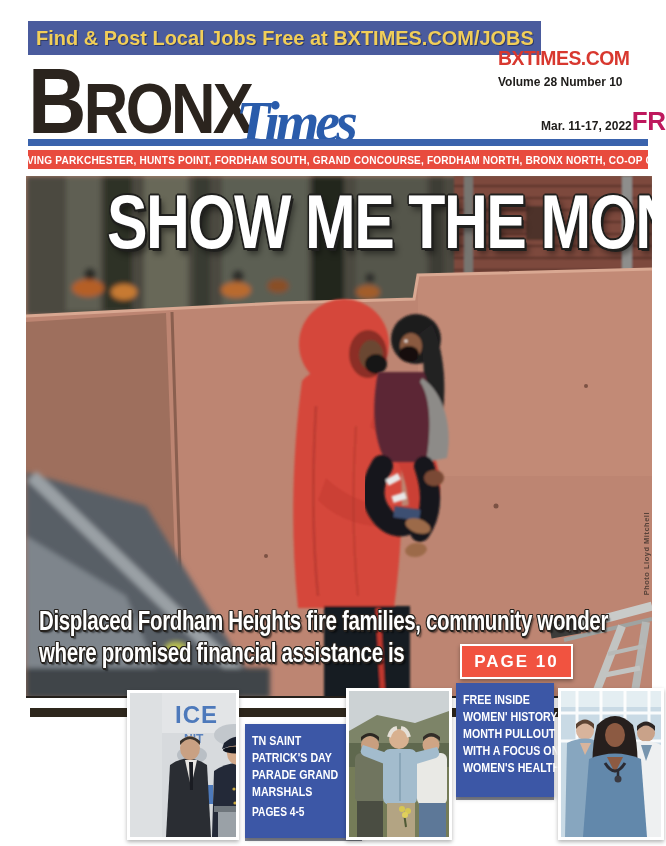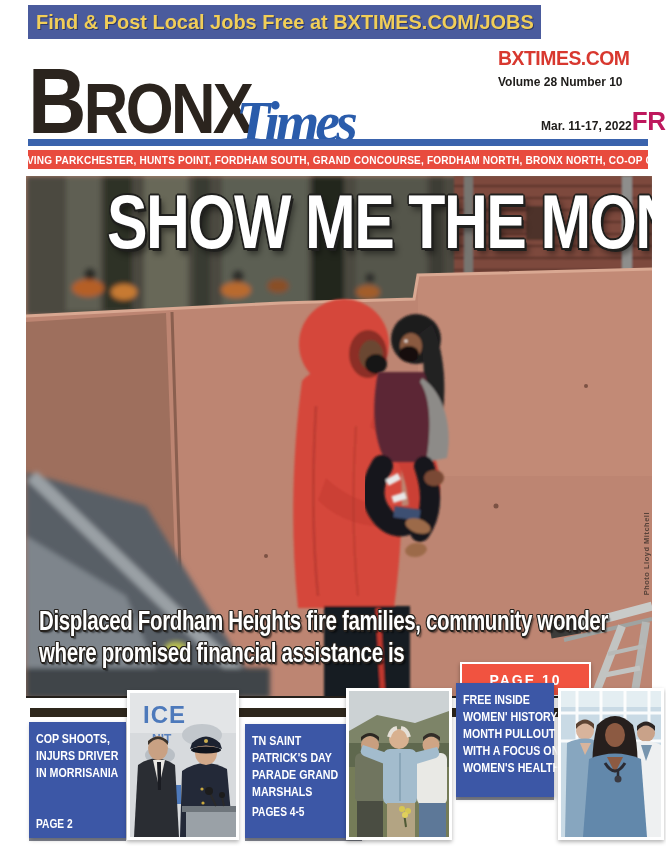--- a/index.html
+++ b/index.html
@@ -1,21 +1,21 @@
 <!DOCTYPE html>
 <html><head>
 <meta charset="utf-8">
 <style>
   html,body{margin:0;padding:0;background:#ffffff;}
   *{box-sizing:border-box;}
   body{font-family:"Liberation Sans",sans-serif;}
   #page{position:relative;width:666px;height:846px;background:#fff;overflow:hidden;}
 
   
-  .topbanner{position:absolute;left:28px;top:5px;width:513px;height:34px;
+  .topbanner{position:absolute;left:28px;top:21px;width:513px;height:34px;
     background:#4a5b9d;display:flex;align-items:center;justify-content:center;}
   .topbanner span{color:#f1ce58;font-size:21px;font-weight:bold;white-space:nowrap;
     display:inline-block;transform:scaleX(.95);text-shadow:1px 1px 0 #2e3a6b;}
 
   
   .masthead{position:absolute;left:28px;top:42px;width:620px;height:97px;}
   .title-black{position:absolute;left:0;bottom:0;white-space:nowrap;color:#2b241e;
     font-weight:800;letter-spacing:-3px;transform:scaleX(.88);transform-origin:left bottom;line-height:.8;}
   .title-black .bi{font-size:92px;}
   .title-black .br{font-size:70px;}
@@ -47,45 +47,45 @@
     text-shadow:-2px 0 0 #20201e,2px 0 0 #20201e,0 -2px 0 #20201e,0 2px 0 #20201e,
       -1.5px -1.5px 0 #20201e,1.5px -1.5px 0 #20201e,-1.5px 1.5px 0 #20201e,
       3px 3px 0 #20201e,5px 6px 7px rgba(0,0,0,.45);}
   .cap{position:absolute;left:13px;color:#fff;font-size:27px;font-weight:bold;
     letter-spacing:-.5px;white-space:nowrap;display:block;line-height:1;
     transform:scaleX(.76);transform-origin:left center;
     text-shadow:-1.5px 0 0 #26221e,1.5px 0 0 #26221e,0 -1.5px 0 #26221e,0 1.5px 0 #26221e,
       -1px -1px 0 #26221e,1px -1px 0 #26221e,-1px 1px 0 #26221e,
       2.5px 2.5px 2px rgba(0,0,0,.55);}
   .cap1{top:432px;} .cap2{top:464px;}
-  .pagebtn{position:absolute;left:434px;top:468px;width:131px;height:35px;
+  .pagebtn{position:absolute;left:434px;top:468px;width:113px;height:35px;
     background:#f15340;border:2px solid #ffffff;color:#fff;
     display:flex;align-items:center;justify-content:center;
-    font-size:14px;font-weight:bold;letter-spacing:2px;
-    box-shadow:0 2px 4px rgba(0,0,0,.35);margin-top:18px;}
+    font-size:17px;font-weight:bold;letter-spacing:2px;
+    box-shadow:0 2px 4px rgba(0,0,0,.35);}
   .credit{position:absolute;right:1px;top:336px;writing-mode:vertical-rl;
     transform:rotate(180deg);font-size:7.5px;font-weight:bold;color:#43352e;
     letter-spacing:.5px;opacity:.85;}
 
   
   .teaser-bar{position:absolute;left:30px;top:708px;width:630px;height:9px;background:#2e271c;}
   .tbox{position:absolute;background:#3c57a6;color:#fff;padding:8px 7px 6px 7px;
     box-shadow:0 3px 0 rgba(24,30,48,.55),1px 2px 4px rgba(0,0,0,.25);}
   .tbox .tl{display:block;font-size:13px;font-weight:bold;line-height:17px;
     white-space:nowrap;transform:scaleX(.82);transform-origin:left center;}
   .tbox .pg{position:absolute;left:7px;bottom:7px;font-size:12px;font-weight:bold;
     white-space:nowrap;transform:scaleX(.85);transform-origin:left center;}
   .tbox .pg-inline{display:block;margin-top:5px;font-size:12px;font-weight:bold;
     white-space:nowrap;transform:scaleX(.85);transform-origin:left center;}
   #tbox1{left:29px;top:722px;width:97px;height:116px;}
   #tbox2{left:245px;top:724px;width:117px;height:114px;}
   #tbox3{left:456px;top:683px;width:98px;height:114px;}
   .tphoto{position:absolute;background:#dde0e2;border:3px solid #ffffff;
     box-shadow:0 2px 4px rgba(0,0,0,.3);overflow:hidden;}
-  #tphoto1{left:127px;top:690px;width:112px;height:150px;}
+  #tphoto1{left:127px;top:690px;width:112px;height:150px;padding-left:32px;}
   #tphoto2{left:346px;top:688px;width:106px;height:152px;}
   #tphoto3{left:558px;top:688px;width:106px;height:152px;}
   .tphoto svg{display:block;}
 </style>
 </head>
 <body>
 
 <div id="page">
 
   <div class="topbanner">
@@ -227,26 +227,20 @@
       <span>SHOW ME THE MONEY</span>
     </div>
     <span class="cap cap1">Displaced Fordham Heights fire families, community wonder</span>
     <span class="cap cap2">where promised financial assistance is</span>
     <div class="pagebtn">PAGE 10</div>
     <div class="credit">Photo Lloyd Mitchell</div>
   </div>
 
   <div class="teaser-bar"></div>
 
-  <div class="tbox" id="tbox1">
-    <span class="tl">COP SHOOTS,</span>
-    <span class="tl">INJURS DRIVER</span>
-    <span class="tl">IN MORRISANIA</span>
-    <span class="pg">PAGE 2</span>
-  </div>
 
   <div class="tphoto" id="tphoto1">
     <svg width="106" height="144" viewBox="0 0 106 144">
       <rect width="106" height="144" fill="#d7dadd"></rect>
       <rect width="106" height="40" fill="#e3e5e7"></rect>
       <ellipse cx="72" cy="42" rx="20" ry="11" fill="#c2c7cc"></ellipse>
       <ellipse cx="30" cy="62" rx="15" ry="9" fill="#b9bfc5"></ellipse>
       <text x="13" y="30" font-family="Liberation Sans,sans-serif" font-size="24" font-weight="bold" fill="#4d79bb" letter-spacing="1">ICE</text>
       <text x="22" y="50" font-family="Liberation Sans,sans-serif" font-size="12" font-weight="bold" fill="#4d79bb" opacity=".9">NIT</text>
       <rect x="34" y="92" width="17" height="19" fill="#4d79bb"></rect>

